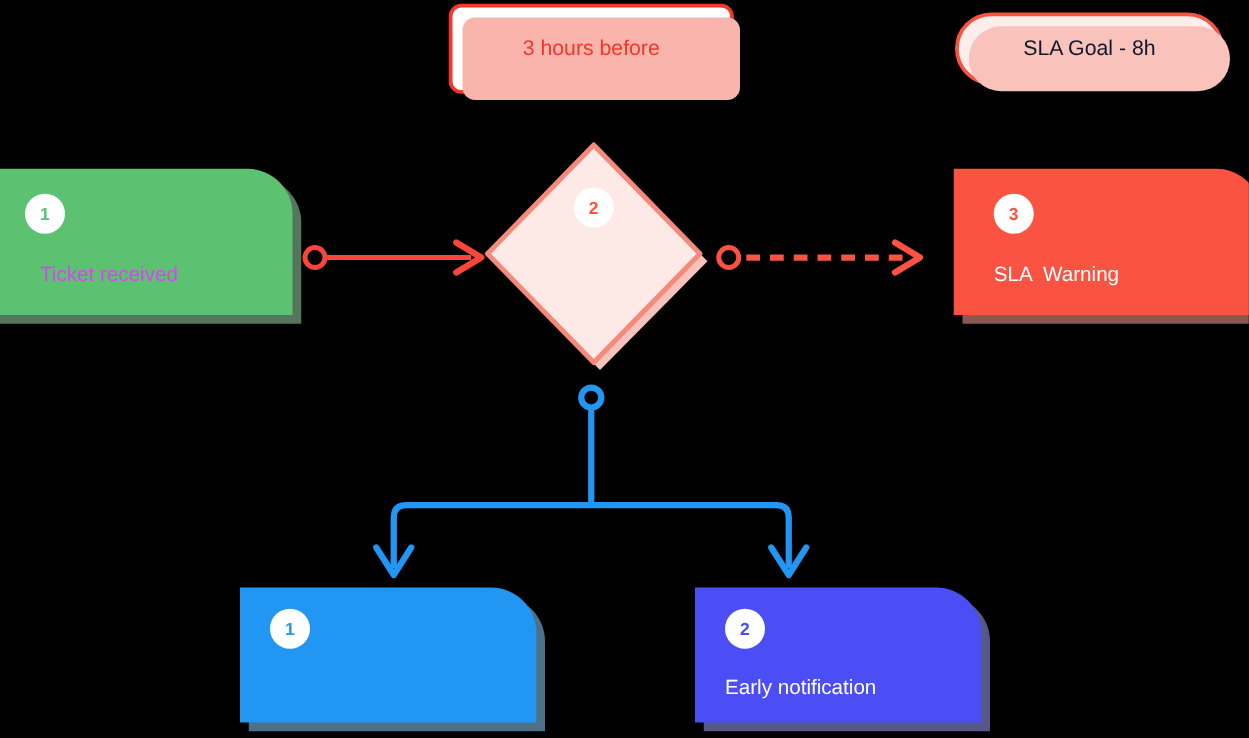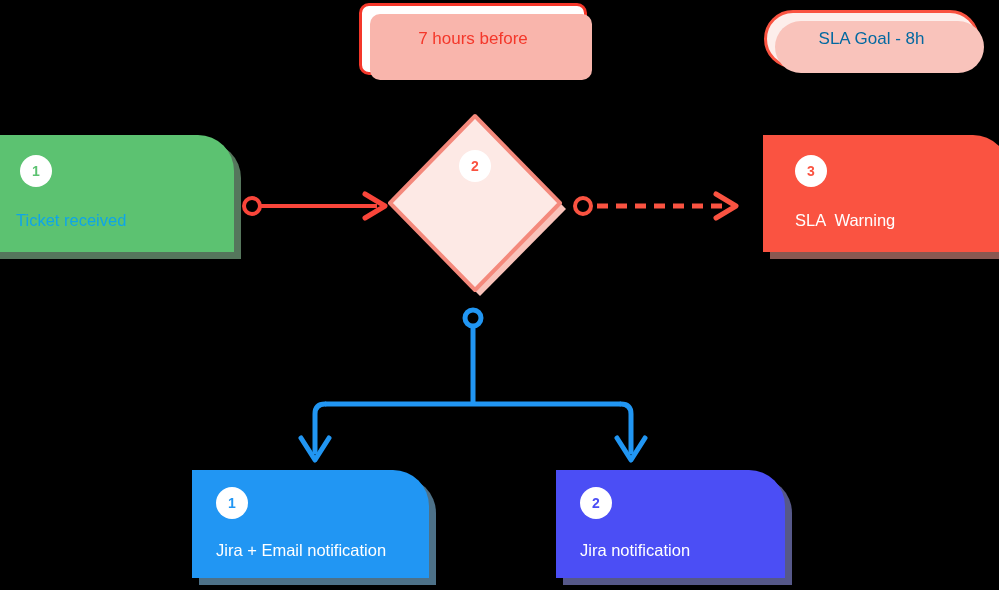--- a/index.html
+++ b/index.html
@@ -111,63 +111,62 @@
   }
 </style>
 </head>
 <body>
 
 <div id="canvas">
 
   <div class="plainbox" style="left:359px; top:3px; width:228px; height:72px; border:3px solid #f4372a;
               background:#ffffff; border-radius:10px; color:#f4372a; z-index:5;">
     <div class="pshade" style="background:#f9b5ac; border-radius:10px;"></div>
-    <span>7 hours before</span>
+    <span>3 hours before</span>
   </div>
 
   <div class="plainbox" style="left:764px; top:10px; width:215px; height:58px; border:3px solid #fa5341;
-              background:#fdeeeb; border-radius:34px; color:#0369a1; z-index:5;">
+              background:#fdeeeb; border-radius:34px; color:#0f172a; z-index:5;">
     <div class="pshade" style="background:#f9c3bb; border-radius:34px;"></div>
     <span>SLA Goal - 8h</span>
   </div>
 
   <div class="node" style="left:-12px; top:135px; width:246px; height:117px; z-index:4;">
     <div class="shade" style="background:#9bd7a7;"></div>
     <div class="body" style="background:#5cc271;"></div>
     <div class="badge" style="left:32px; top:20px; color:#5cc271;">
       <span>1</span>
     </div>
-    <div class="label" style="left:28px; top:77px; color:#0ea5e9;">Ticket received</div>
+    <div class="label" style="left:44px; top:77px; color:#d946ef;">Ticket received</div>
   </div>
 
   <div class="node" style="left:763px; top:135px; width:246px; height:117px; z-index:4;">
     <div class="shade" style="background:#f9a093;"></div>
     <div class="body" style="background:#fa5341;"></div>
     <div class="badge" style="left:32px; top:20px; color:#fa5341;">
       <span>3</span>
     </div>
     <div class="label" style="left:32px; top:77px; color:#ffffff;">SLA  Warning</div>
   </div>
 
   <div class="node" style="left:192px; top:470px; width:237px; height:108px; z-index:4;">
     <div class="shade" style="background:#8dcdf7;"></div>
     <div class="body" style="background:#2196f3;"></div>
     <div class="badge" style="left:24px; top:17px; color:#2196f3;">
       <span>1</span>
     </div>
-    <div class="label" style="left:24px; top:72px; color:#ffffff;">Jira + Email notification</div>
   </div>
 
   <div class="node" style="left:556px; top:470px; width:229px; height:108px; z-index:4;">
     <div class="shade" style="background:#9ca0f9;"></div>
     <div class="body" style="background:#4b4ef5;"></div>
     <div class="badge" style="left:24px; top:17px; color:#4b4ef5;">
       <span>2</span>
     </div>
-    <div class="label" style="left:24px; top:72px; color:#ffffff;">Jira notification</div>
+    <div class="label" style="left:24px; top:72px; color:#ffffff;">Early notification</div>
   </div>
 
   <div class="diamond-wrap" style="left:386px; top:112px; width:178px; height:182px; z-index:6;">
     <svg width="186" height="192" style="position:absolute;left:0;top:0;overflow:visible;">
       <polygon points="94,10 180,97 94,184 8,97" fill="#f9c3bb"></polygon>
       <polygon points="89,4 174,91 89,178 4,91" fill="#fde9e5" stroke="#f4897c" stroke-width="4" stroke-linejoin="round"></polygon>
     </svg>
     <div class="dbadge" style="left:73px; top:38px; color:#fa5341;">
       <span>2</span>
     </div>

